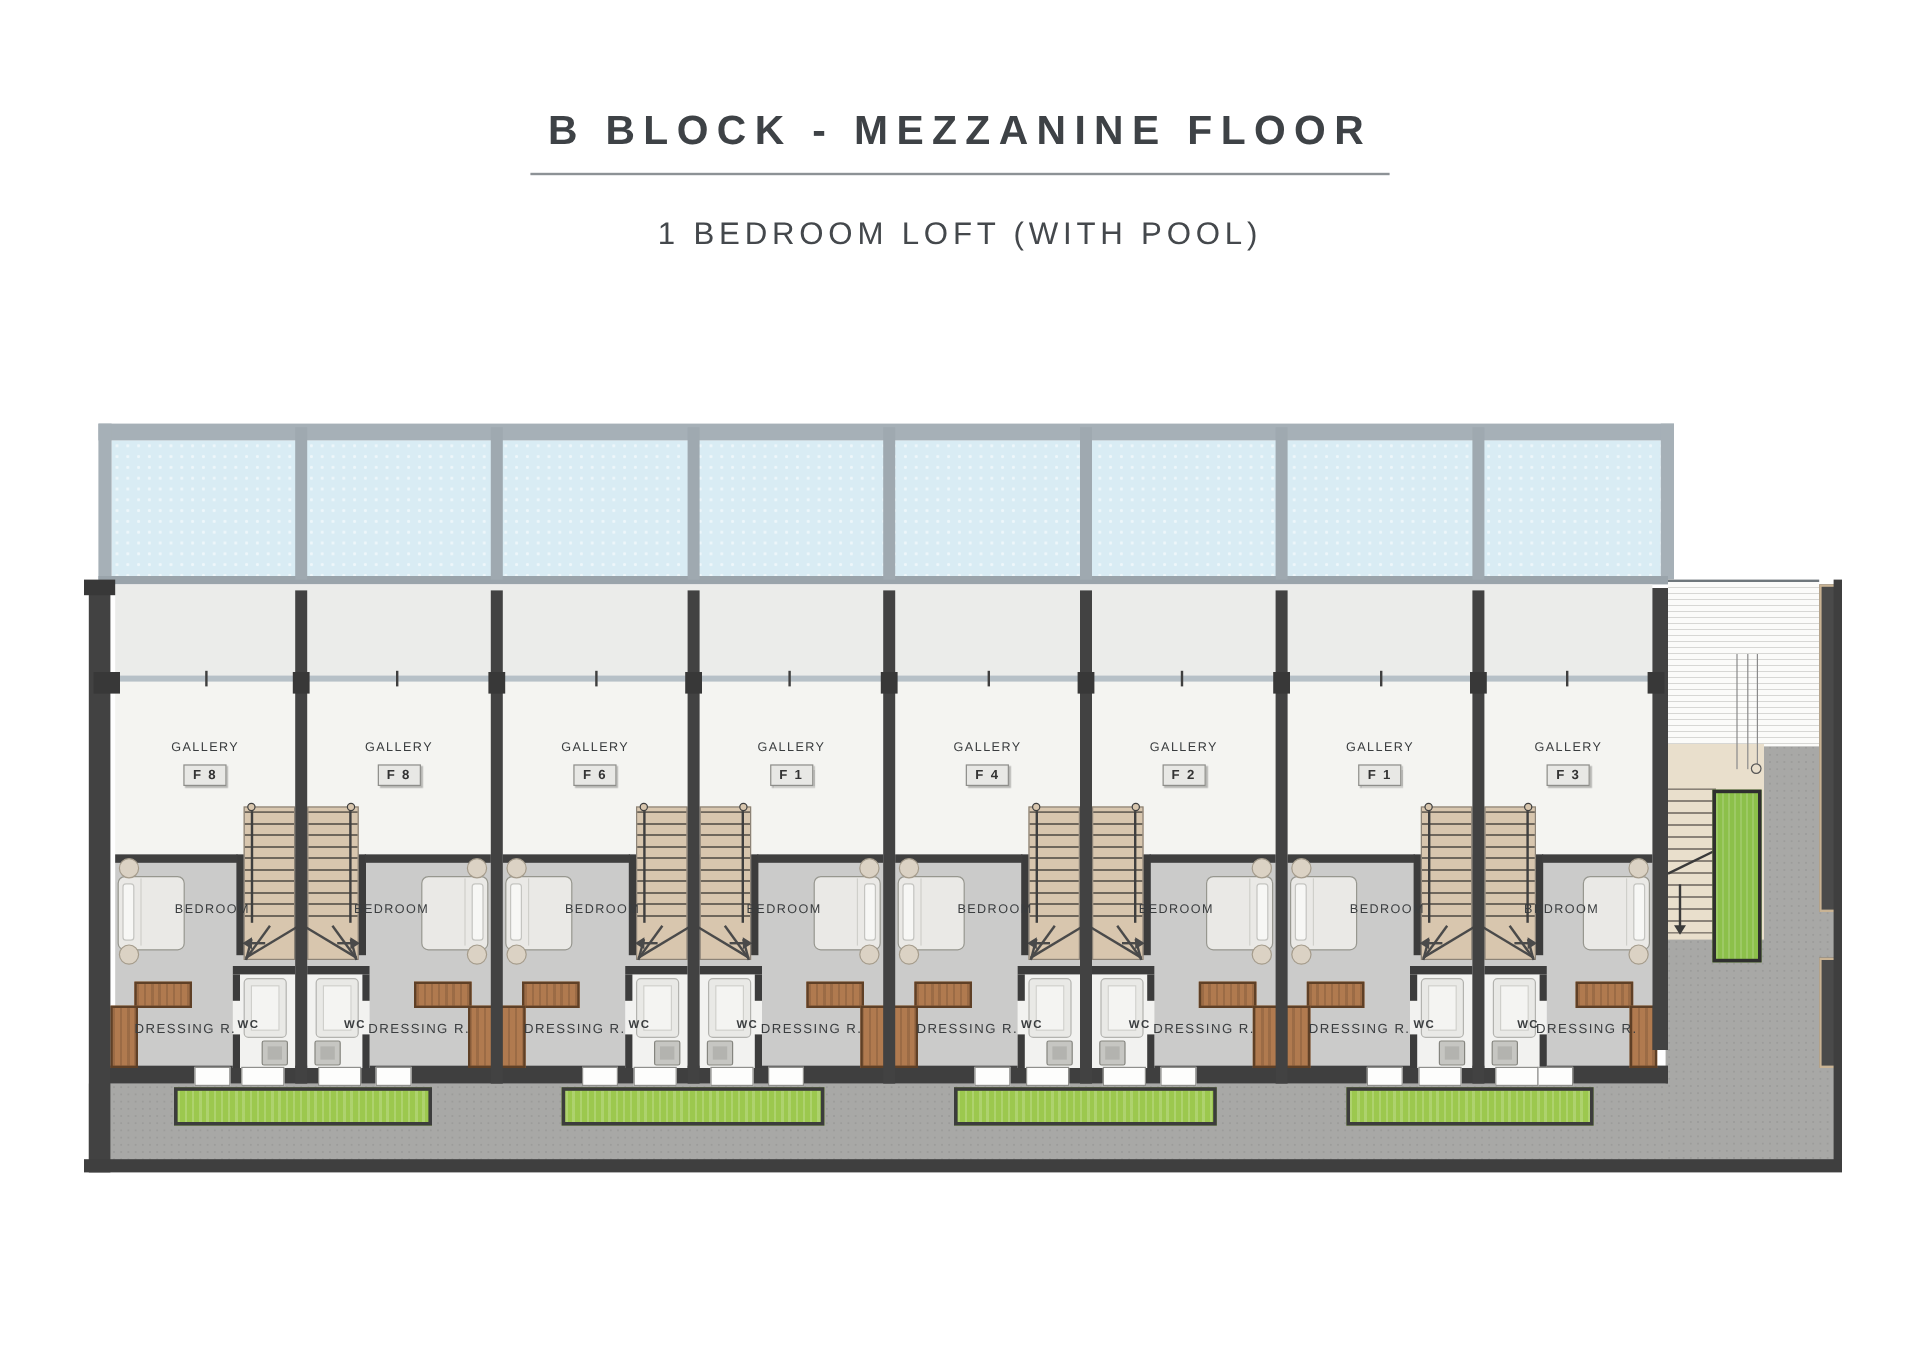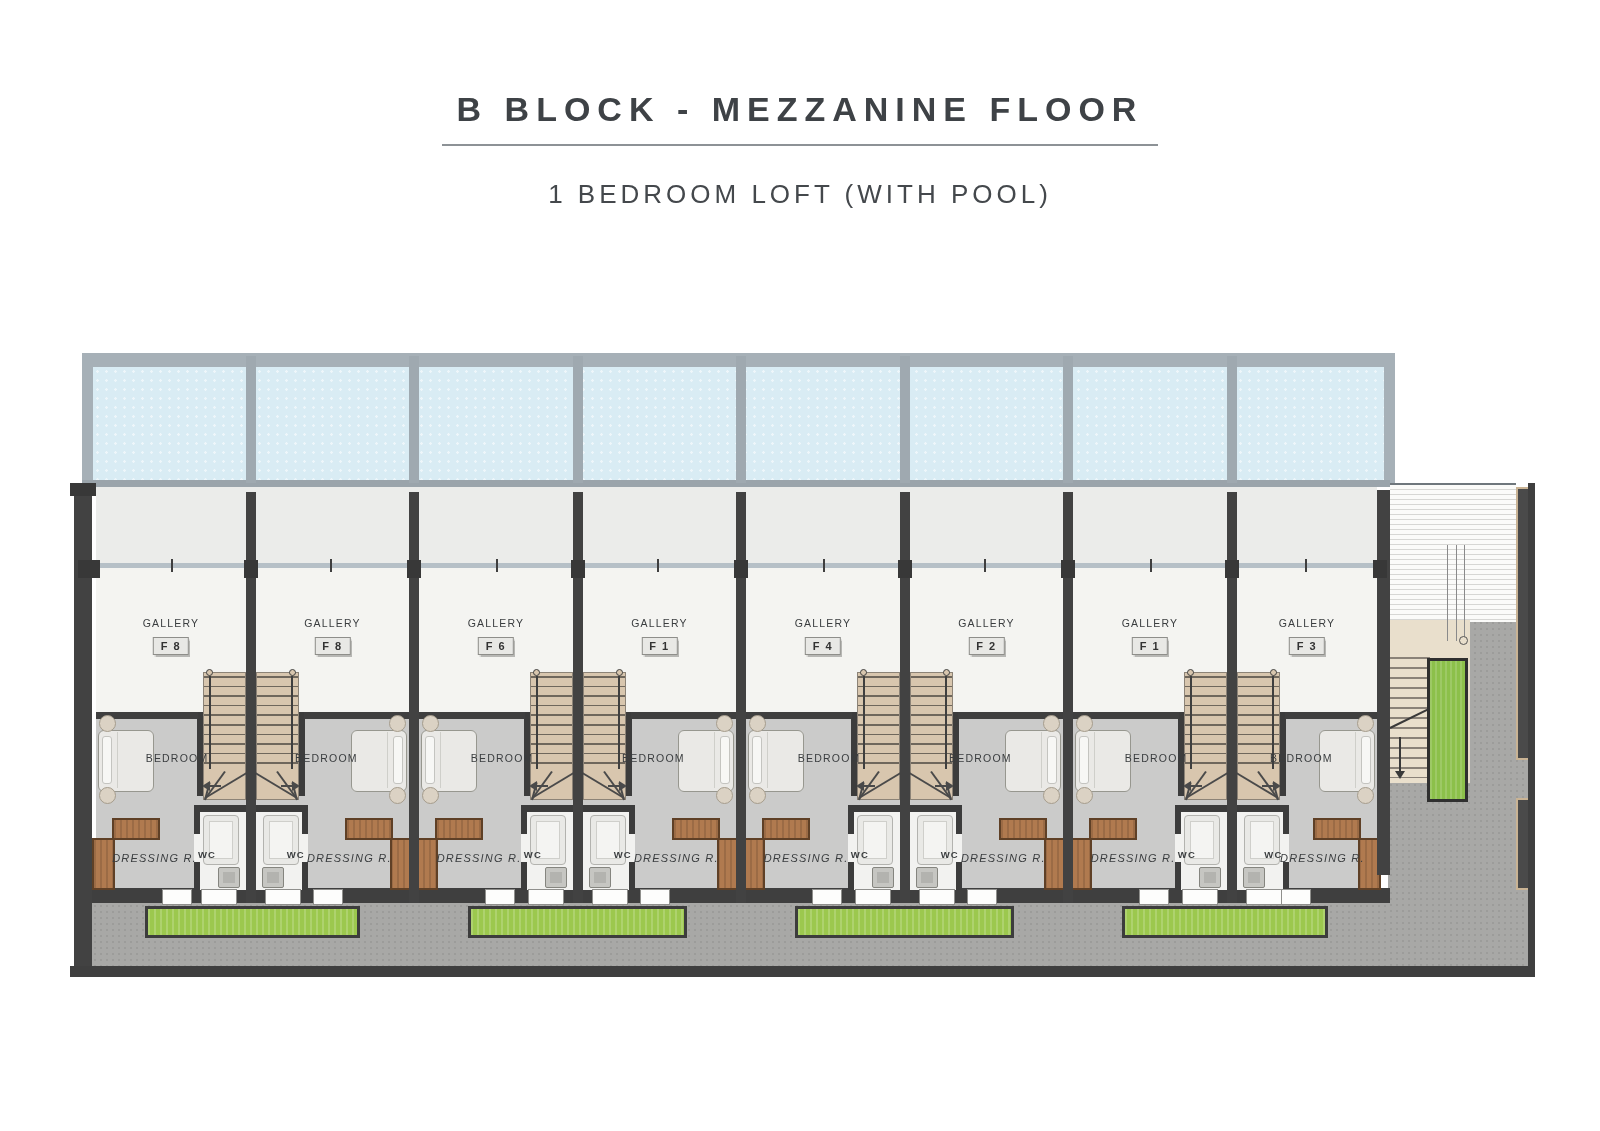--- a/index.html
+++ b/index.html
@@ -79,21 +79,21 @@
   .win{top:402px;height:16px;background:#fdfdfc;border:1px solid #8f8f8c;}
   .winA{left:66px;width:30px;} .winB{right:9px;width:36px;}
   
   .lbl{z-index:4;transform:translateX(-50%);white-space:nowrap;color:#3a3d3f;font-weight:500;
        letter-spacing:1.2px;font-size:10.5px;}
   .l-gallery{left:50%;top:130px;}
   .l-flat{left:50%;top:150px;padding:2px 7px;background:#e8e8e5;border:1px solid #8e8e8a;
           box-shadow:1.5px 1.5px 1px rgba(0,0,0,.25);font-size:11px;font-weight:600;letter-spacing:1.5px;color:#333;}
   .l-bedroom{left:54%;top:265px;}
   .mir .l-bedroom{left:46%;}
-  .l-dressing{left:39%;top:365px;font-size:11px;font-style:italic;}
+  .l-dressing{left:39%;top:365px;font-size:11px;}
   .mir .l-dressing{left:61%;}
   .l-wc{left:74%;top:362px;font-size:9.5px;font-weight:700;}
   .mir .l-wc{left:26%;}
   .vline{background:#8a8a8a;}
   .circle-mark{width:9px;height:9px;border:1.5px solid #555;border-radius:50%;background:#e9dfcc;}
   .diag{height:2px;background:#3a3a3a;transform-origin:0 50%;}
   .varrowhead{width:0;height:0;border-left:5px solid transparent;border-right:5px solid transparent;
               border-top:8px solid #3a3a3a;background:none!important;}
 </style>
 </head>

